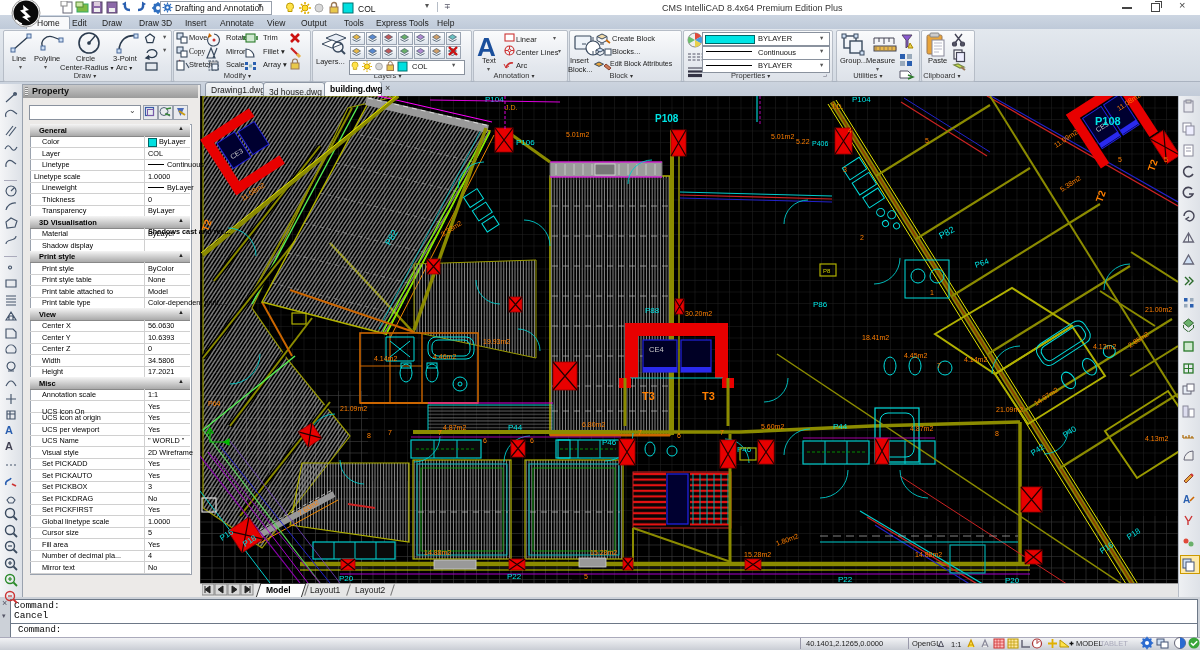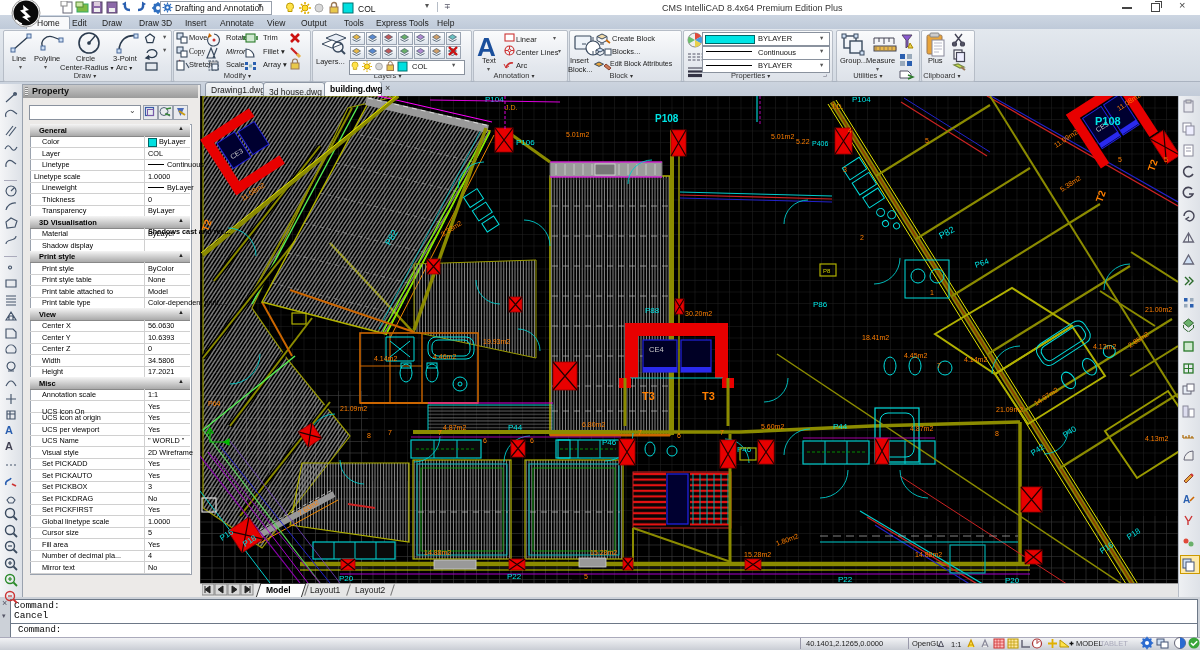--- a/index.html
+++ b/index.html
@@ -834,21 +834,21 @@
     <div class="abs" style="left: 34px; top: 54px; font-size: 7.5px; color: rgb(34, 34, 34); white-space: nowrap;">Polyline</div>
     <div class="abs" style="left: 44px; top: 63px; font-size: 6px; color: rgb(85, 85, 85); white-space: nowrap;">▾</div>
     <div class="abs" style="left: 76px; top: 54px; font-size: 7.5px; color: rgb(34, 34, 34); white-space: nowrap;">Circle</div>
     <div class="abs" style="left: 60px; top: 63px; font-size: 7.5px; color: rgb(34, 34, 34); white-space: nowrap;">Center-Radius <span style="font-size:6px">▾</span></div>
     <div class="abs" style="left: 113px; top: 54px; font-size: 7.5px; color: rgb(34, 34, 34); white-space: nowrap;">3-Point</div>
     <div class="abs" style="left: 116px; top: 63px; font-size: 7.5px; color: rgb(34, 34, 34); white-space: nowrap;">Arc <span style="font-size:6px">▾</span></div>
     <div class="abs" style="left: 189px; top: 33px; font-size: 7.5px; color: rgb(34, 34, 34); white-space: nowrap;">Move</div>
     <div class="abs" style="left: 189px; top: 46.5px; font-size: 7.5px; color: rgb(34, 34, 34); white-space: nowrap; font-family: Liberation Serif, serif;">Copy</div>
     <div class="abs" style="left: 189px; top: 60px; font-size: 7.5px; color: rgb(34, 34, 34); white-space: nowrap;">Stretch</div>
     <div class="abs" style="left: 226px; top: 33px; font-size: 7.5px; color: rgb(34, 34, 34); white-space: nowrap;">Rotate</div>
-    <div class="abs" style="left: 226px; top: 46.5px; font-size: 7.5px; color: rgb(34, 34, 34); white-space: nowrap; font-style: italic;">Mirror</div>
+    <div class="abs" style="left: 226px; top: 46.5px; font-size: 7.5px; color: rgb(34, 34, 34); white-space: nowrap;">Mirror</div>
     <div class="abs" style="left: 226px; top: 60px; font-size: 7.5px; color: rgb(34, 34, 34); white-space: nowrap;">Scale</div>
     <div class="abs" style="left: 263px; top: 33px; font-size: 7.5px; color: rgb(34, 34, 34); white-space: nowrap;">Trim</div>
     <div class="abs" style="left: 263px; top: 46.5px; font-size: 7.5px; color: rgb(34, 34, 34); white-space: nowrap;">Fillet ▾</div>
     <div class="abs" style="left: 263px; top: 60px; font-size: 7.5px; color: rgb(34, 34, 34); white-space: nowrap;">Array ▾</div>
     <svg width="136" height="50" viewBox="0 0 136 50" style="position: absolute; left: 173px; top: 30px;">
   <g stroke="#3a4a5e" fill="none" stroke-width="1.1">
   <rect x="4" y="3" width="6" height="6" fill="#d9e4f2"></rect>
         <rect x="8" y="7" width="6" height="6" fill="#fff"></rect>
   <rect x="4" y="17" width="6" height="6" fill="#d9e4f2"></rect>
         <rect x="8" y="21" width="6" height="6" fill="#fff"></rect>
@@ -1077,21 +1077,21 @@
  <g stroke="#445" fill="none" stroke-width="1.2">
   <path d="M34 4 l7 9 M41 4 l-7 9" stroke-width="1.4"></path>
         <circle cx="33.5" cy="14" r="2" fill="#556"></circle>
         <circle cx="41.5" cy="14" r="2" fill="#556"></circle>
   <rect x="33" y="20" width="8" height="9" fill="#fff"></rect>
         <rect x="35.5" y="22.5" width="8" height="9" fill="#eef"></rect>
   <path d="M33 35 l6 3 4 -1 -6 -3z" fill="#c8e04a" stroke="#784"></path>
         <path d="M40 37 l4 3" stroke="#975" stroke-width="2"></path>
  </g>
     </svg>
-    <div class="abs" style="left: 928px; top: 56px; font-size: 7.5px; color: rgb(34, 34, 34); white-space: nowrap;">Plus</div>
+    <div class="abs" style="left: 928px; top: 56px; font-size: 7.5px; color: rgb(34, 34, 34); white-space: nowrap;">Paste</div>
     <svg width="16" height="16" viewBox="0 0 16 16" style="position: absolute; left: 3px; top: 90px;">
       <path d="M3 12 L13 3 M12 2.5 a1.4 1.4 0 1 0 0.1 0" fill="none" stroke="#44546a" stroke-width="1.15"></path>
     </svg>
     <svg width="16" height="16" viewBox="0 0 16 16" style="position: absolute; left: 3px; top: 106.5px;">
       <path d="M3 10 C1 5 7 2 10 4 L14 7" fill="none" stroke="#44546a" stroke-width="1.15"></path>
     </svg>
     <svg width="16" height="16" viewBox="0 0 16 16" style="position: absolute; left: 3px; top: 123px;">
       <path d="M3 12 L10 3 M6 13 L13 4" fill="none" stroke="#44546a" stroke-width="1.15"></path>
     </svg>
     <svg width="16" height="16" viewBox="0 0 16 16" style="position: absolute; left: 3px; top: 139.5px;">

